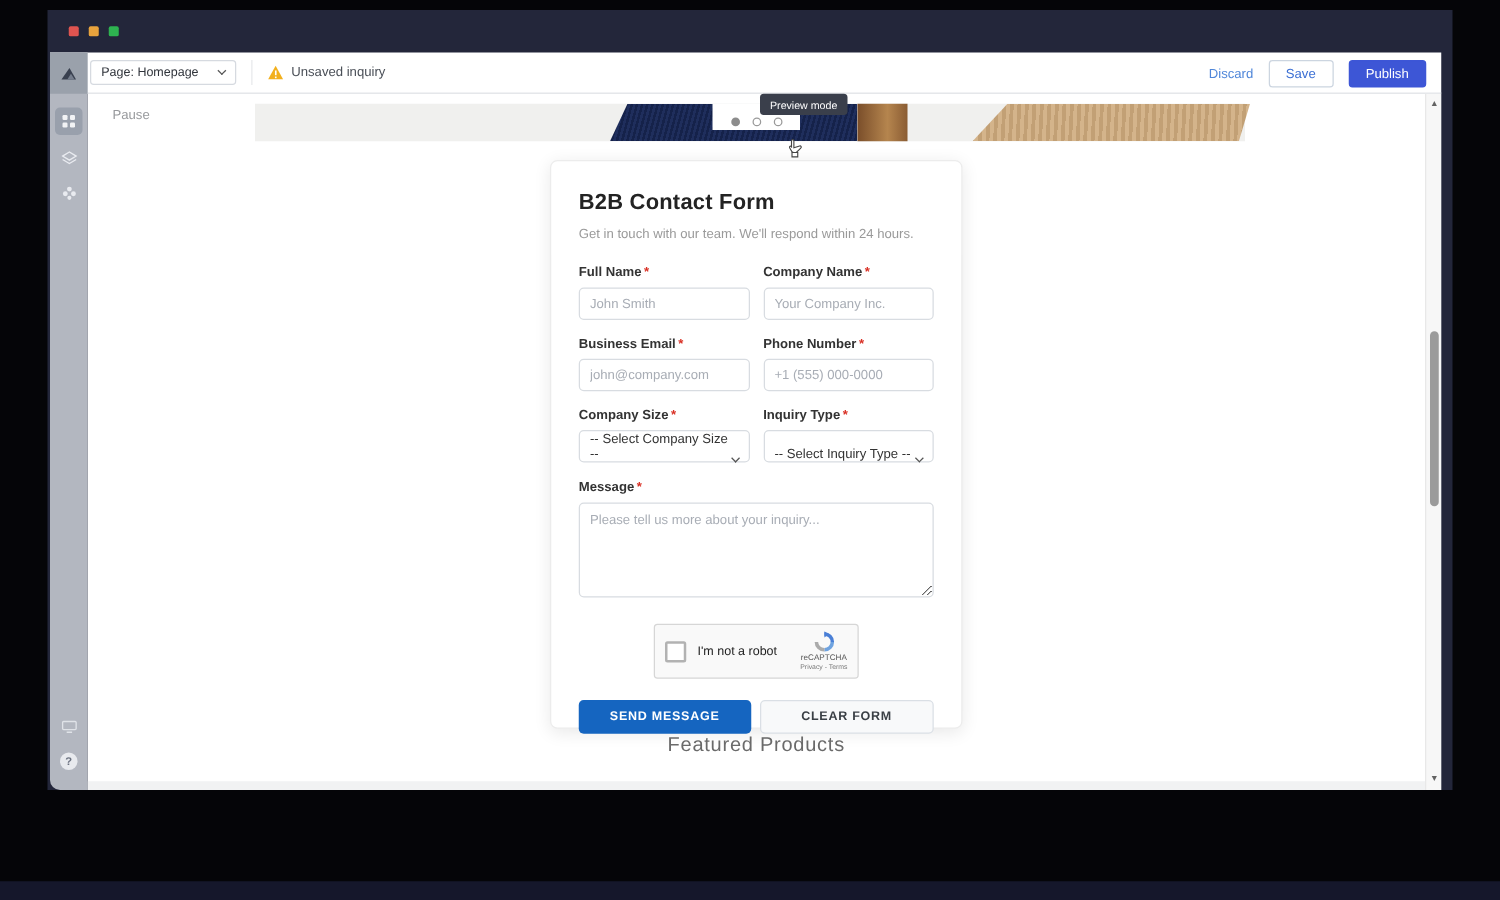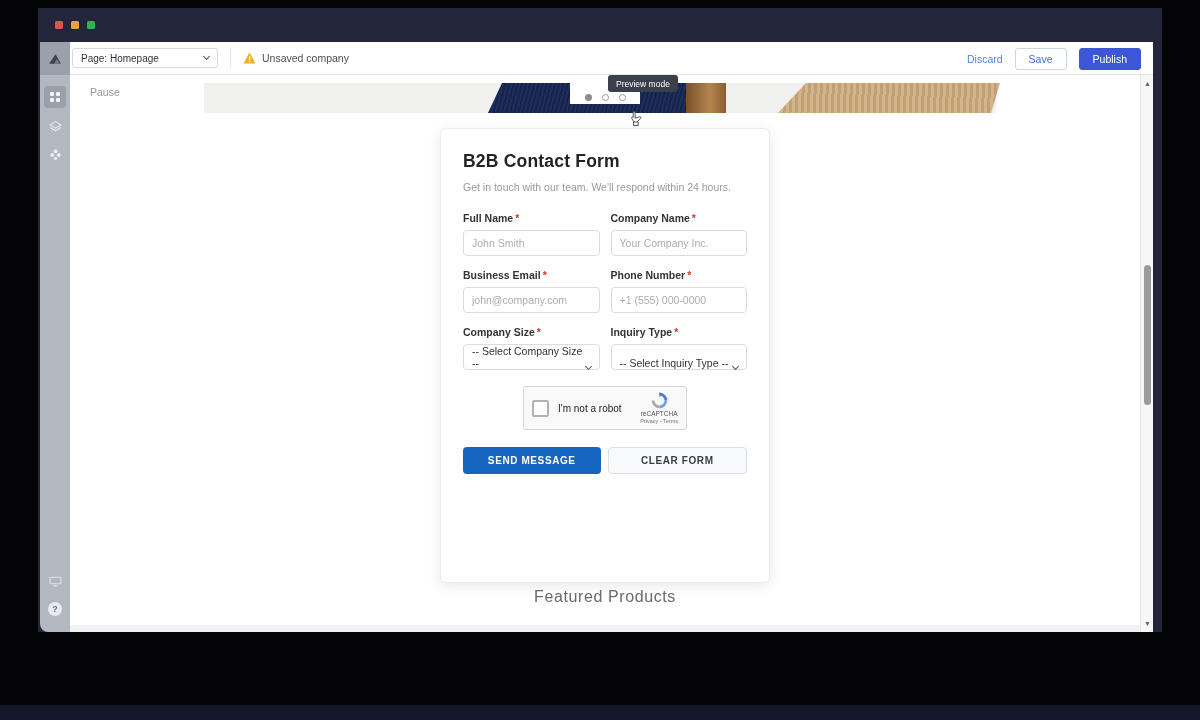--- a/index.html
+++ b/index.html
@@ -12,21 +12,21 @@
   .window { position:absolute; left:38px; top:8px; width:1124px; height:624px; background:#23263a; }
 
   .titlebar { height:34px; display:flex; align-items:center; padding-left:17px; gap:8px; }
   .tl { width:8px; height:8px; border-radius:1.5px; }
   .tl.red{ background:#df5450; } .tl.yellow{ background:#e8a33d; } .tl.green{ background:#2eb350; }
 
   
   .appbar { position:absolute; left:2px; top:34px; right:9px; height:33px; background:#fff;
             border-bottom:1px solid #e4e6ea; display:flex; align-items:center; }
   .appbar-left { display:flex; align-items:center; margin-left:32px; }
-  .page-select { width:146px; height:20px; border:1px solid #d6dae0; border-radius:3px;
+  .page-select { width:117px; height:20px; border:1px solid #d6dae0; border-radius:3px;
                  display:flex; align-items:center; justify-content:space-between;
                  padding:0 8px; font-size:10px; color:#30343b; background:#fff; cursor:pointer;text-align:center; }
   .caret { width:5px; height:5px; border-right:1.4px solid #555; border-bottom:1.4px solid #555;
            transform:rotate(45deg); margin-top:-3px; }
   .vsep { width:1px; height:20px; background:#e7e9ec; margin:0 12px; }
   .warn { display:flex; align-items:center; gap:6px; font-size:10.5px; color:#4a4f57; }
 
   .center-group { position:absolute; left:545px; top:0; height:33px; display:flex; align-items:center; gap:8px; }
   .design-label { font-size:10.5px; color:#4b5563; cursor:pointer; }
   .chip { font-size:10.5px; padding:3px 8px; border-radius:3px; cursor:pointer; }
@@ -142,21 +142,21 @@
         <span>Page: Homepage</span>
         <span class="caret"></span>
       </div>
       <div class="vsep"></div>
       <div class="warn">
         <svg width="13" height="12" viewBox="0 0 24 22">
           <path d="M12 1 L23 21 H1 Z" fill="#f2b01e"></path>
           <rect x="11" y="8" width="2.4" height="7" fill="#fff"></rect>
           <rect x="11" y="17" width="2.4" height="2.4" fill="#fff"></rect>
         </svg>
-        <span>Unsaved company</span>
+        <span>Unsaved inquiry</span>
       </div>
     </div>
 
 
     <div class="right-group">
       <span class="discard">Discard</span>
       <span class="btn save">Save</span>
       <span class="btn publish">Publish</span>
     </div>
   </div>
@@ -257,20 +257,24 @@
         </div>
         <div class="fld">
           <label><span>Inquiry Type</span><span class="req">*</span></label>
           <div class="selbox">
             <span>-- Select Inquiry Type --</span>
             <span class="caret"></span>
           </div>
         </div>
       </div>
 
+      <div class="msg">
+        <label><span>Message</span><span class="req">*</span></label>
+        <textarea placeholder="Please tell us more about your inquiry..." style=""></textarea>
+      </div>
 
       <div class="recap">
         <span class="recap-check"></span>
         <span class="recap-label">I'm not a robot</span>
         <span class="recap-logo">
           <svg width="17" height="17" viewBox="0 0 24 24" fill="none">
             <path d="M12 3 a9 9 0 0 1 9 9" stroke="#4a7fd6" stroke-width="4"></path>
             <path d="M21 12 a9 9 0 0 1 -9 9" stroke="#6fa3e0" stroke-width="4"></path>
             <path d="M12 21 a9 9 0 0 1 -9-9" stroke="#ababab" stroke-width="4"></path>
             <path d="M12 0 v7 l5.2-3.5 z" fill="#4a7fd6"></path>

